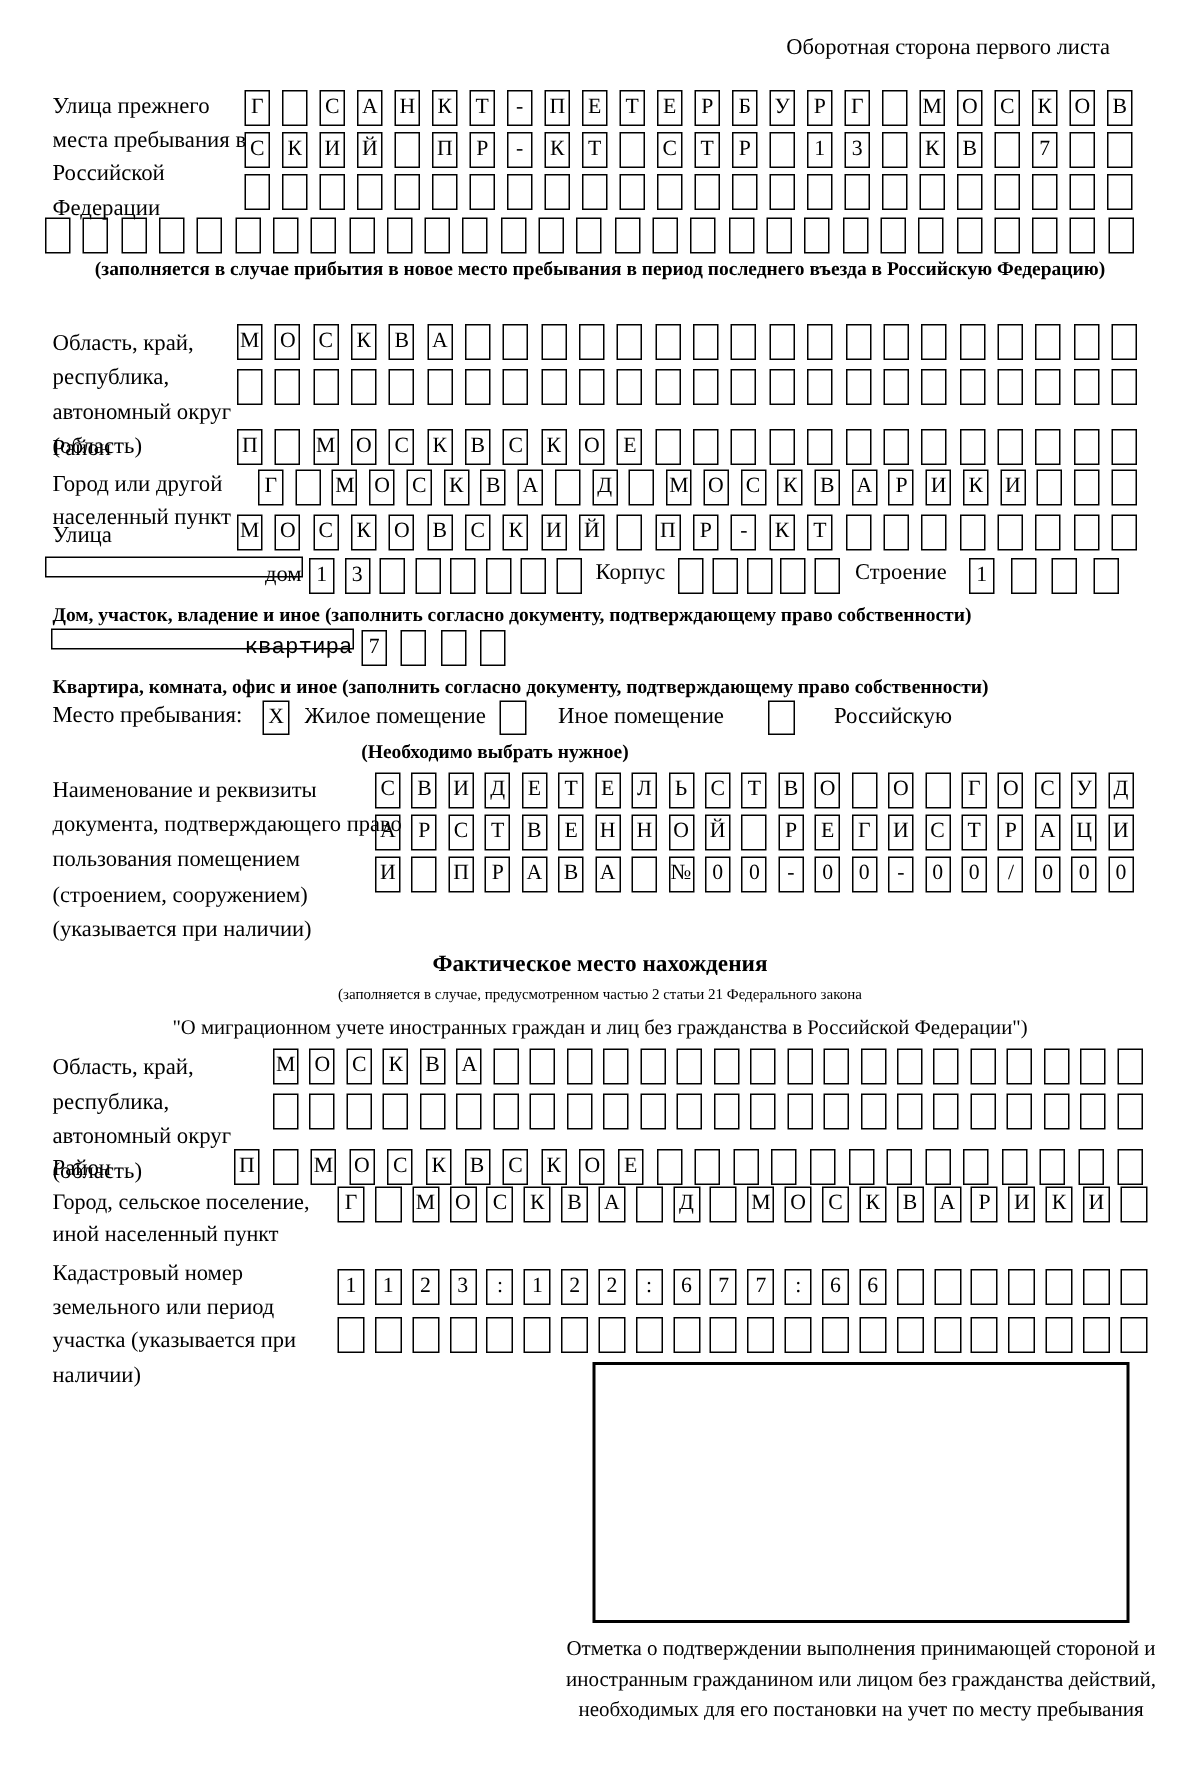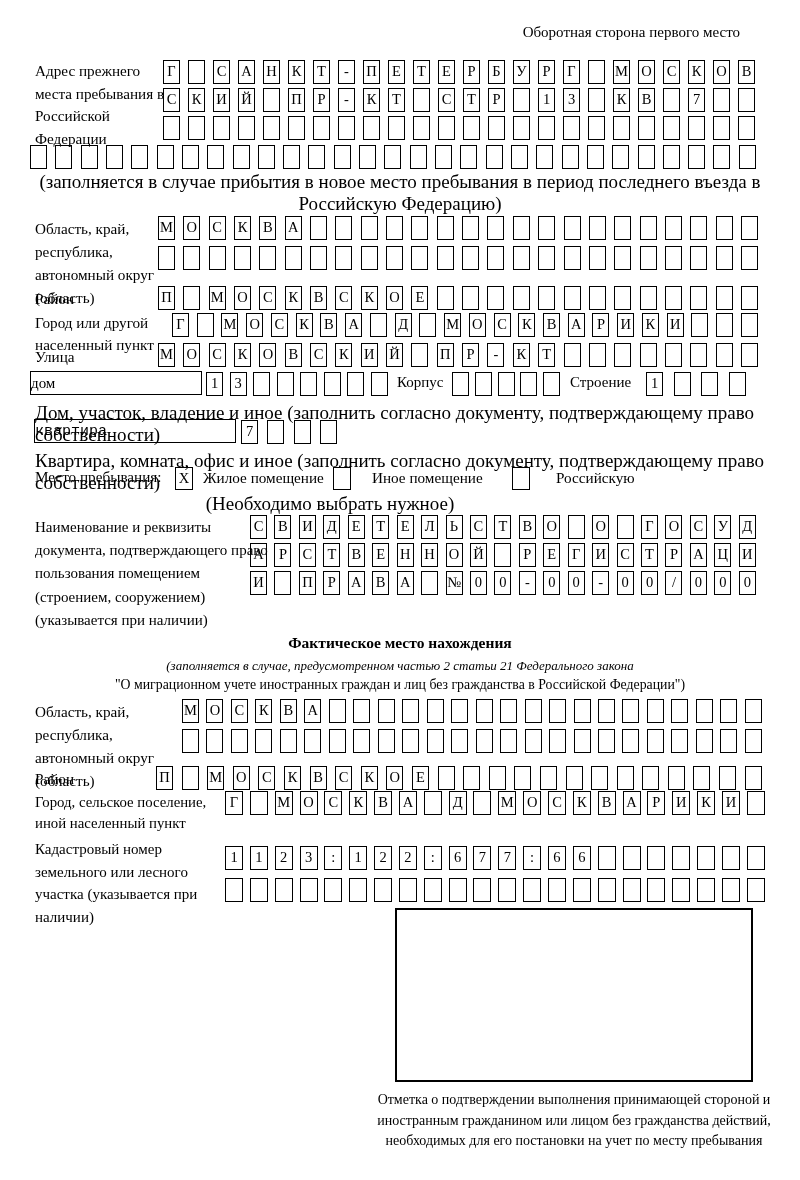--- a/index.html
+++ b/index.html
@@ -4,51 +4,51 @@
 <style>
   html,body{margin:0;padding:0;background:#e8e8e8;}
   .page{
     position:relative;width:800px;height:1180px;margin:0 auto;
     background:#ffffff;color:#000;
     font-family:"Liberation Serif","DejaVu Serif",serif;
     overflow:hidden;
   }
   .abs{position:absolute;}
   .lbl{font-size:15.2px;line-height:22.5px;}
-  .note{font-size:19px;}
+  .note{font-size:13px;font-weight:bold;}
   .center{text-align:center;}
   .bold{font-weight:bold;}
   
   .cr{position:absolute;display:flex;justify-content:space-between;}
   .cell{
     display:inline-block;box-sizing:border-box;flex:0 0 auto;
     width:17px;height:24px;border:1.6px solid #000;
     font-size:14.5px;line-height:21px;text-align:center;
     font-family:"Liberation Serif",serif;
   }
   .cr.w18 .cell{width:18px;}
   
   .bigbox{
     position:absolute;box-sizing:border-box;border:1.6px solid #000;
-    height:24px;text-align:left;font-size:15px;line-height:23px;
+    height:14px;text-align:right;font-size:15px;line-height:23px;
   }
   .checkcell{
     position:absolute;box-sizing:border-box;width:18px;height:23px;
     border:1.6px solid #000;text-align:center;font-size:14.5px;line-height:20px;
   }
   .stampbox{position:absolute;box-sizing:border-box;border:2px solid #000;background:#fff;}
 </style>
 </head>
 <body>
 
 <div class="page">
 
-  <div class="abs" style="top:24px;left:0;width:740px;text-align:right;font-size:15px;">Оборотная сторона первого место</div>
-
-  <div class="abs lbl" style="left:35px;top:60px;width:140px;">Адрес прежнего места пребывания в Российской Федерации</div>
+  <div class="abs" style="top:24px;left:0;width:740px;text-align:right;font-size:15px;">Оборотная сторона первого листа</div>
+
+  <div class="abs lbl" style="left:35px;top:60px;width:140px;">Улица прежнего места пребывания в Российской Федерации</div>
   <div class="cr" style="left:163px;top:60px;width:592px;">
       <span class="cell">Г</span>
       <span class="cell"></span>
       <span class="cell">С</span>
       <span class="cell">А</span>
       <span class="cell">Н</span>
       <span class="cell">К</span>
       <span class="cell">Т</span>
       <span class="cell">-</span>
       <span class="cell">П</span>
@@ -403,21 +403,21 @@
       <span class="cell">-</span>
       <span class="cell">0</span>
       <span class="cell">0</span>
       <span class="cell">/</span>
       <span class="cell">0</span>
       <span class="cell">0</span>
       <span class="cell">0</span>
     </div>
 
   <div class="abs bold center" style="left:0;top:634px;width:800px;font-size:15.5px;">Фактическое место нахождения</div>
-  <div class="abs center" style="left:0;top:658px;width:800px;font-size:13px;font-style:italic;">(заполняется в случае, предусмотренном частью 2 статьи 21 Федерального закона</div>
+  <div class="abs center" style="left:0;top:658px;width:800px;font-size:10px;">(заполняется в случае, предусмотренном частью 2 статьи 21 Федерального закона</div>
   <div class="abs center" style="left:0;top:677px;width:800px;font-size:13.8px;">"О миграционном учете иностранных граждан и лиц без гражданства в Российской Федерации")</div>
 
   <div class="abs" style="left:35px;top:700px;width:158px;font-size:15.2px;line-height:23px;">Область, край, республика, автономный округ (область)</div>
   <div class="cr" style="left:182px;top:699px;width:580px;">
       <span class="cell">М</span>
       <span class="cell">О</span>
       <span class="cell">С</span>
       <span class="cell">К</span>
       <span class="cell">В</span>
       <span class="cell">А</span>
@@ -514,21 +514,21 @@
       <span class="cell">К</span>
       <span class="cell">В</span>
       <span class="cell">А</span>
       <span class="cell">Р</span>
       <span class="cell">И</span>
       <span class="cell">К</span>
       <span class="cell">И</span>
       <span class="cell"></span>
     </div>
 
-  <div class="abs" style="left:35px;top:838px;width:188px;font-size:15px;line-height:22.5px;">Кадастровый номер земельного или лесного участка (указывается при наличии)</div>
+  <div class="abs" style="left:35px;top:838px;width:188px;font-size:15px;line-height:22.5px;">Кадастровый номер земельного или период участка (указывается при наличии)</div>
   <div class="cr w18" style="left:225px;top:846px;width:540px;">
       <span class="cell">1</span>
       <span class="cell">1</span>
       <span class="cell">2</span>
       <span class="cell">3</span>
       <span class="cell">:</span>
       <span class="cell">1</span>
       <span class="cell">2</span>
       <span class="cell">2</span>
       <span class="cell">:</span>

